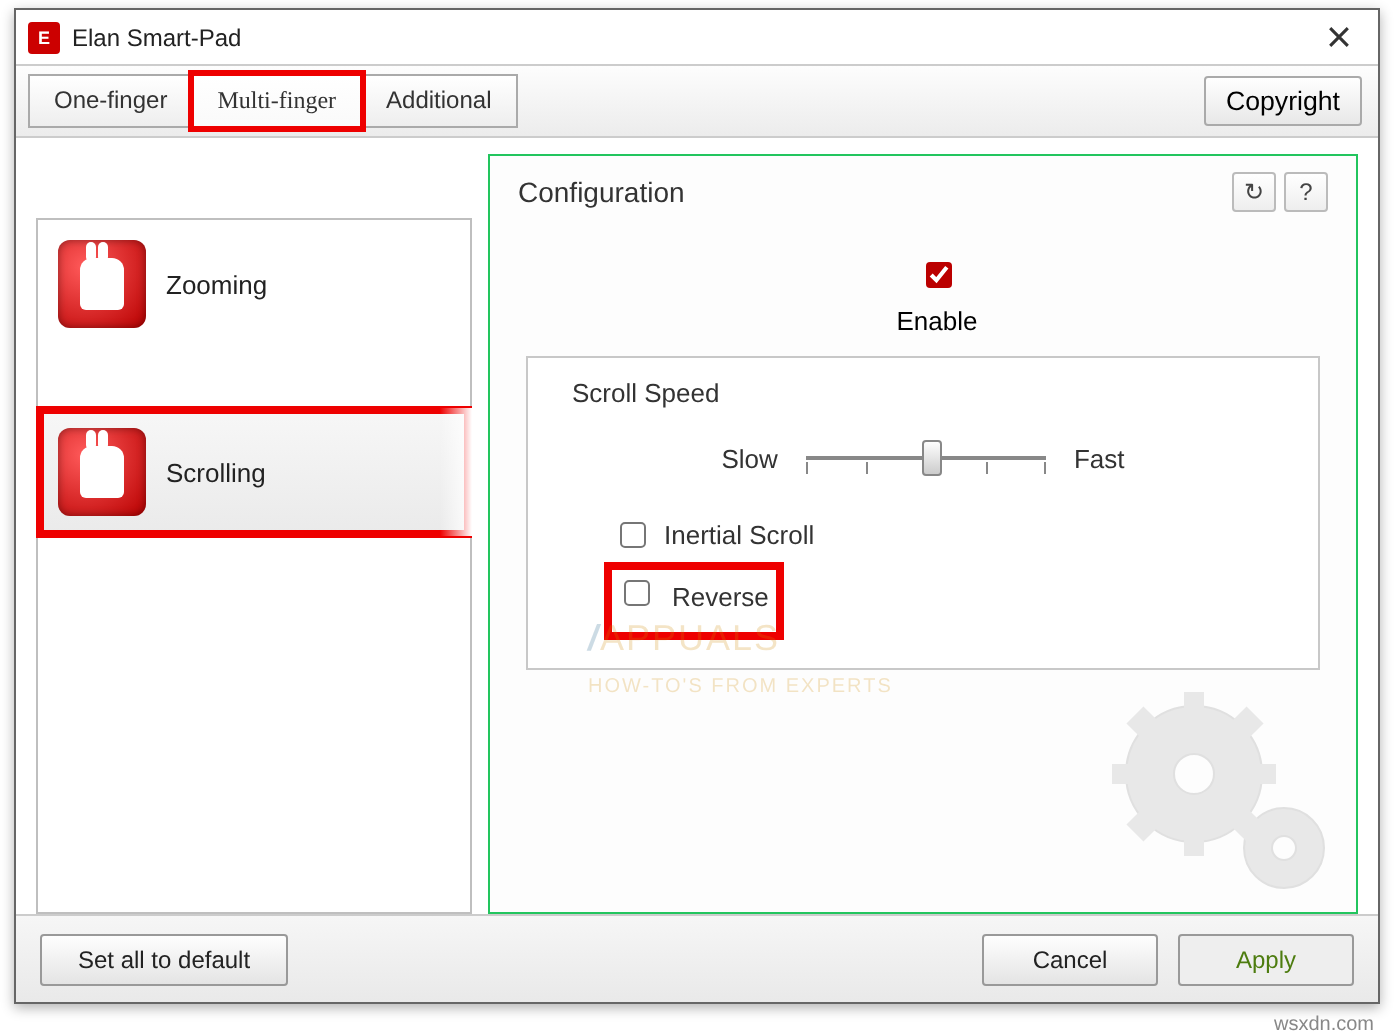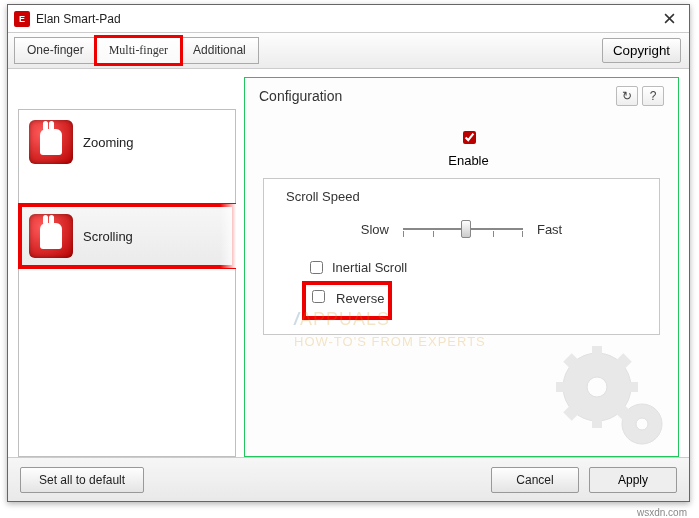--- a/index.html
+++ b/index.html
@@ -226,21 +226,21 @@
     display:flex; align-items:center;
     padding:0 12px;
   }
   .btn{
     min-width:88px; padding:5px 18px;
     border:1px solid #999;
     background:linear-gradient(#fefefe,#e4e4e4);
     font-size:12px; color:#222;
     border-radius:2px;
   }
-  .btn:disabled{ color:#000000; background:#eee;}
+  .btn:disabled{ color:#4d7c0f; background:#eee;}
   .footer .right{ margin-left:auto; display:flex; gap:10px;}
 
   .credit{
     position:absolute; right:12px; bottom:0px;
     font-size:10px; color:#888;
   }
 </style>
 </head>
 <body>
 
@@ -325,21 +325,21 @@
           <span class="reverse-hl">
             <label style="display:flex;align-items:flex-end;gap:8px;">
               <input type="checkbox" style="">
               <span>Reverse</span>
             </label>
           </span>
         </div>
 
         <div class="watermark">
           /<span>APPUALS</span><br>
-          <span style="font-size:13px;">HOW-TO'S FROM EXPERTS</span>
+          <span style="font-size:10px;">HOW-TO'S FROM EXPERTS</span>
         </div>
       </div>
 
       <svg class="gears" viewBox="0 0 130 110">
         <g fill="#cfcfcf" stroke="#bdbdbd">
           <circle cx="55" cy="45" r="34"></circle>
           <circle cx="55" cy="45" r="10" fill="#fdfdfd"></circle>
           <circle cx="100" cy="82" r="20"></circle>
           <circle cx="100" cy="82" r="6" fill="#fdfdfd"></circle>
         </g>

